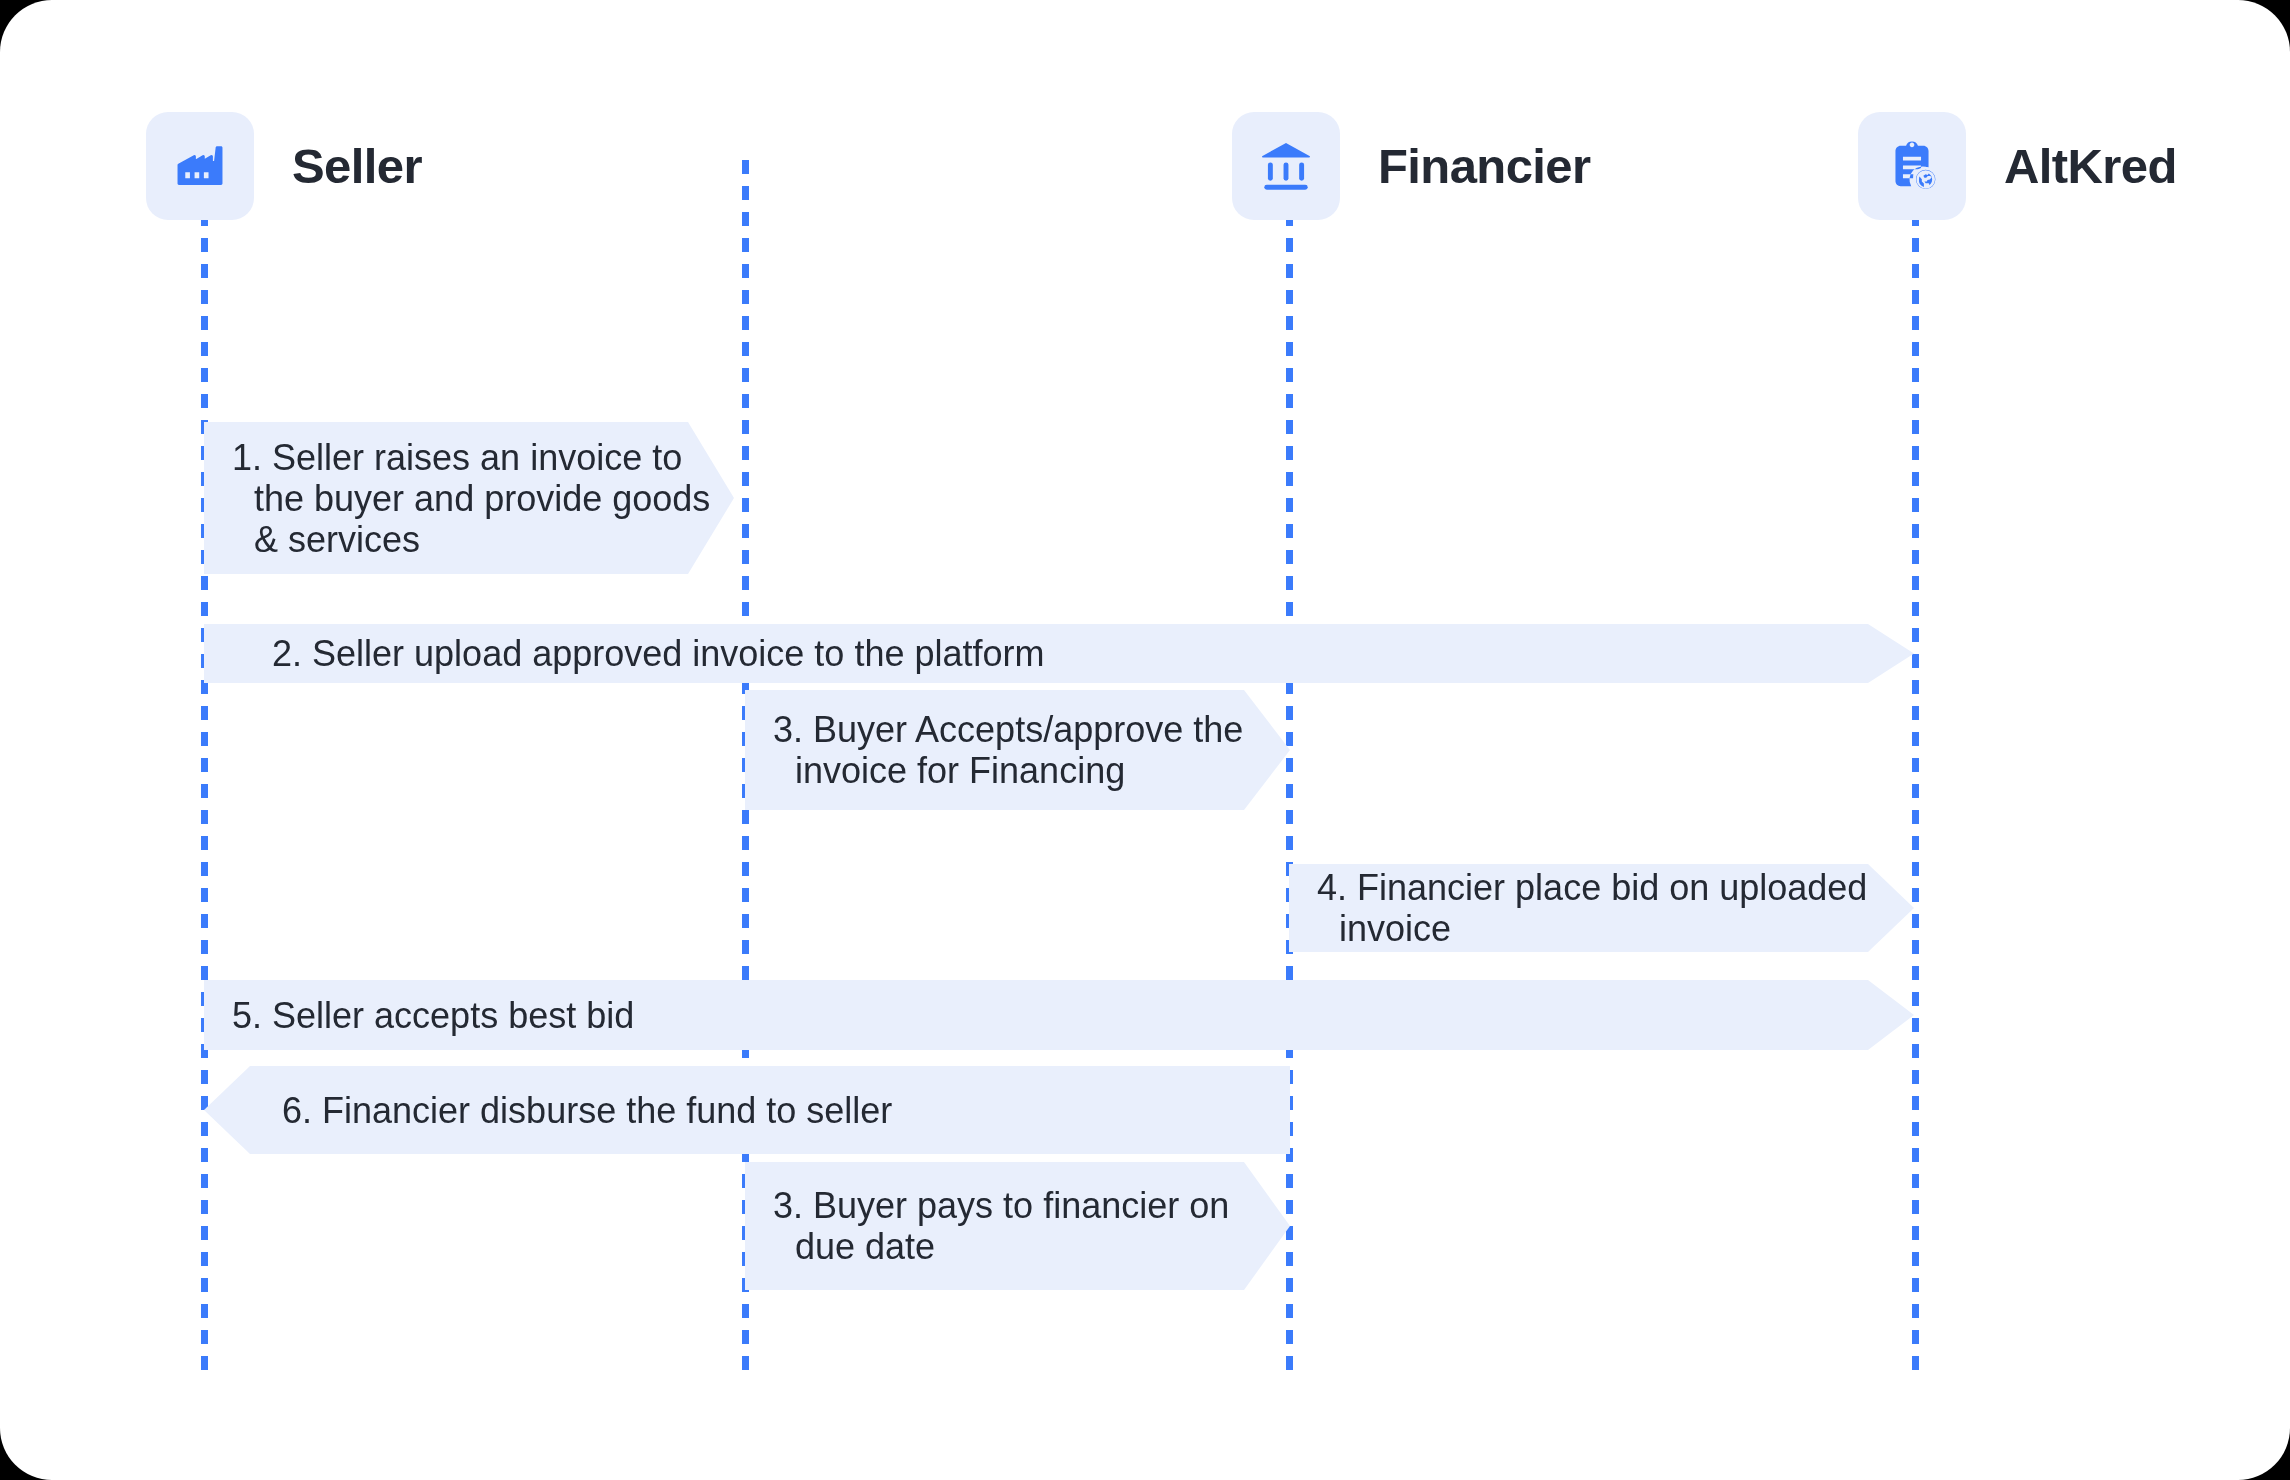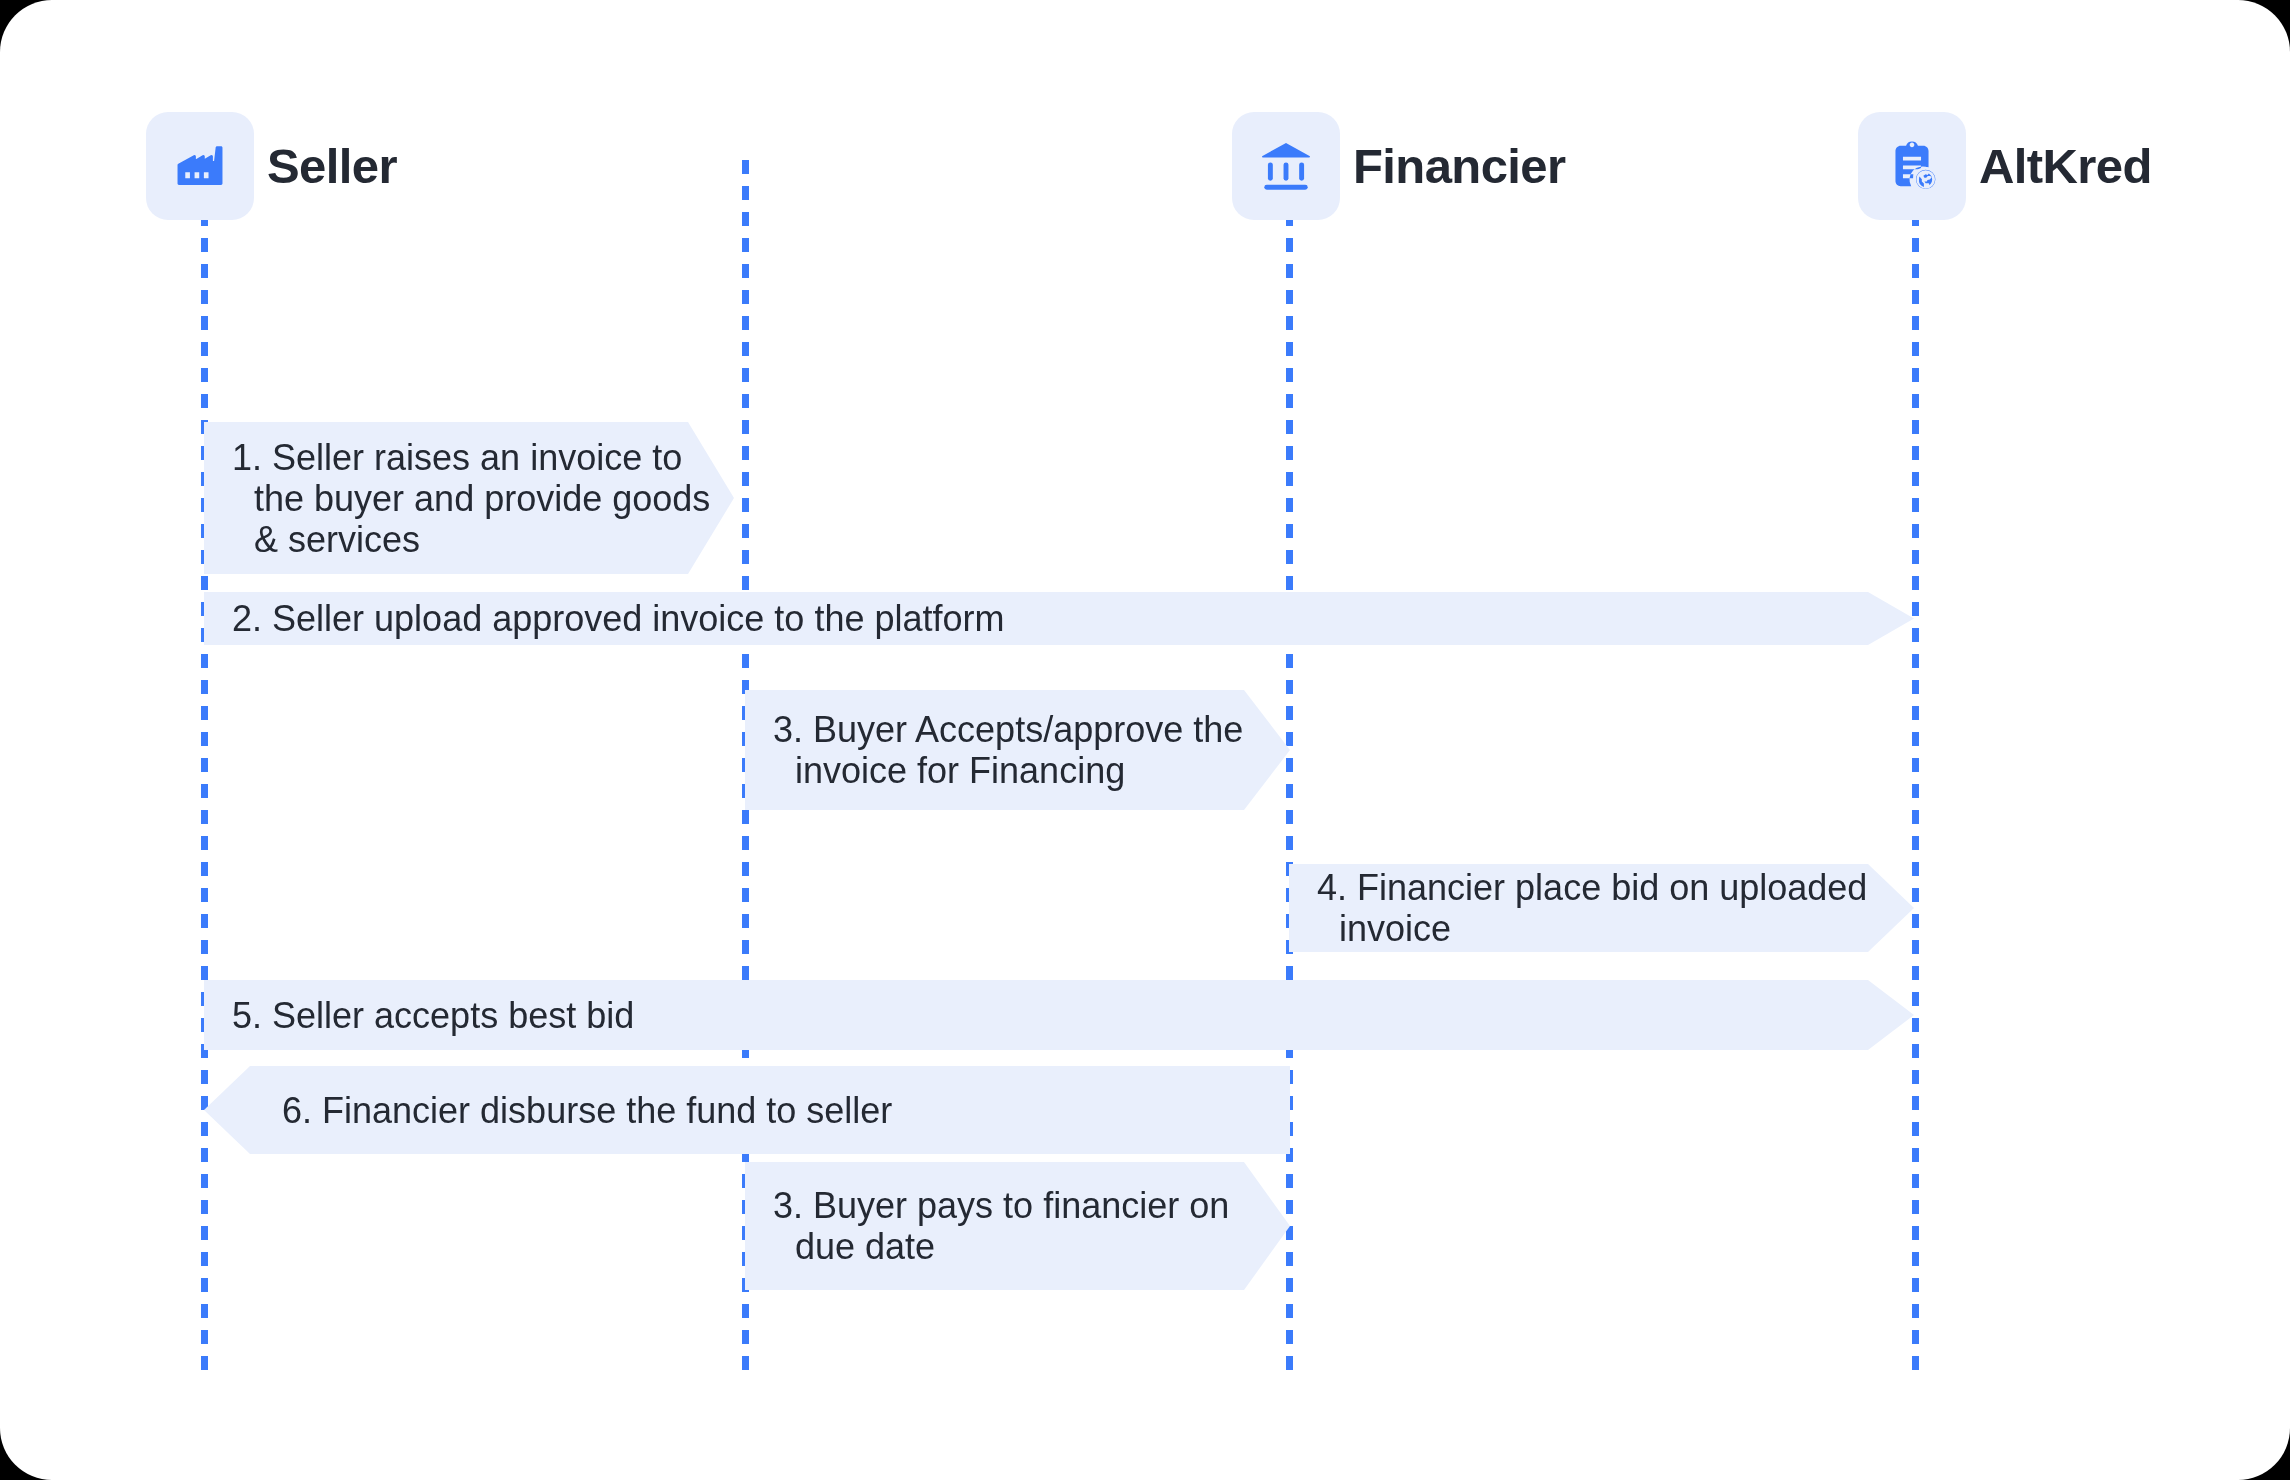--- a/index.html
+++ b/index.html
@@ -16,21 +16,21 @@
     background: #ffffff;
     border-radius: 52px;
     overflow: hidden;
   }
 
   
   .lane-header {
     position: absolute;
     display: flex;
     align-items: center;
-    gap: 13px;
+    gap: 38px;
     height: 108px;
   }
   .lane-icon-box {
     width: 108px; height: 108px;
     border-radius: 22px;
     background: #e8eefc;
     display: flex;
     align-items: center;
     justify-content: center;
     flex: none;
@@ -126,21 +126,21 @@
     </span>
     <span class="lane-title">AltKred</span>
   </div>
 
   <div class="msg right" style="left:204px; top:422px; width:530px; height:152px;">
     <span class="msg-text">1. Seller raises an invoice to
 the buyer and provide goods
 &amp; services</span>
   </div>
 
-  <div class="msg right" style="left:204px; top:592px; width:1710px; height:53px;">
+  <div class="msg right" style="left:204px; top:624px; width:1710px; height:59px;padding-left:40px;">
     <span class="msg-text">2. Seller upload approved invoice to the platform</span>
   </div>
 
   <div class="msg right" style="left:745px; top:690px; width:545px; height:120px;">
     <span class="msg-text">3. Buyer Accepts/approve the
 invoice for Financing</span>
   </div>
 
   <div class="msg right" style="left:1289px; top:864px; width:625px; height:88px;">
     <span class="msg-text">4. Financier place bid on uploaded

